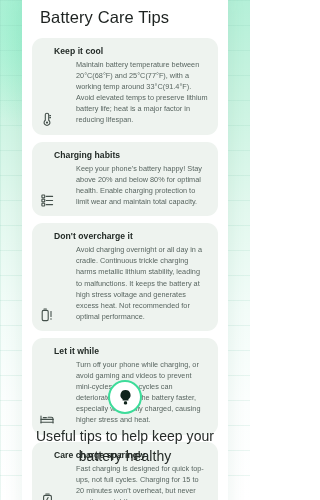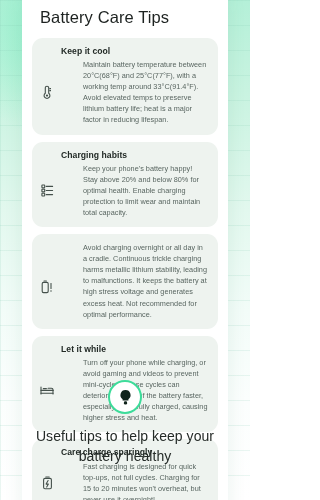--- a/index.html
+++ b/index.html
@@ -66,22 +66,21 @@
     font-weight: 400;
     color: #1d2220;
     letter-spacing: 0.1px;
     margin: 0 0 10px 8px;
     line-height: 1.2;
   }
 
   
   .tip-card {
     display: flex;
-    align-items: center;
-    gap: 7px;
+    align-items: flex-end;
     background: #eef3ef;
     border-radius: 11px;
     padding: 8px 10px 9px 8px;
     margin-bottom: 7px;
   }
 
   .tip-icon {
     flex: 0 0 14px;
     width: 14px;
     height: 14px;
@@ -191,20 +190,21 @@
     <div class="tip-card">
       <span class="tip-icon">
         <svg width="12" height="14" viewBox="0 0 12 14" fill="none" stroke="currentColor" stroke-width="1.1">
           <rect x="1.2" y="2.4" width="6" height="10.2" rx="1.3"></rect>
           <line x1="3" y1="1" x2="5.4" y2="1" stroke-linecap="round"></line>
           <line x1="10" y1="3.6" x2="10" y2="8.4" stroke-linecap="round"></line>
           <circle cx="10" cy="11" r="0.75" fill="currentColor" stroke="none"></circle>
         </svg>
       </span>
       <div class="tip-body">
+        <div class="tip-title">Don't overcharge it</div>
         <div class="tip-desc">Avoid charging overnight or all day in a cradle. Continuous trickle charging harms metallic lithium stability, leading to malfunctions. It keeps the battery at high stress voltage and generates excess heat. Not recommended for optimal performance.</div>
       </div>
     </div>
 
     <div class="tip-card">
       <span class="tip-icon">
         <svg width="14" height="12" viewBox="0 0 14 12" fill="none" stroke="currentColor" stroke-width="1.1" stroke-linecap="round">
           <path d="M1 3v7"></path>
           <path d="M13 6.2v3.8"></path>
           <path d="M1 6.4h12"></path>

